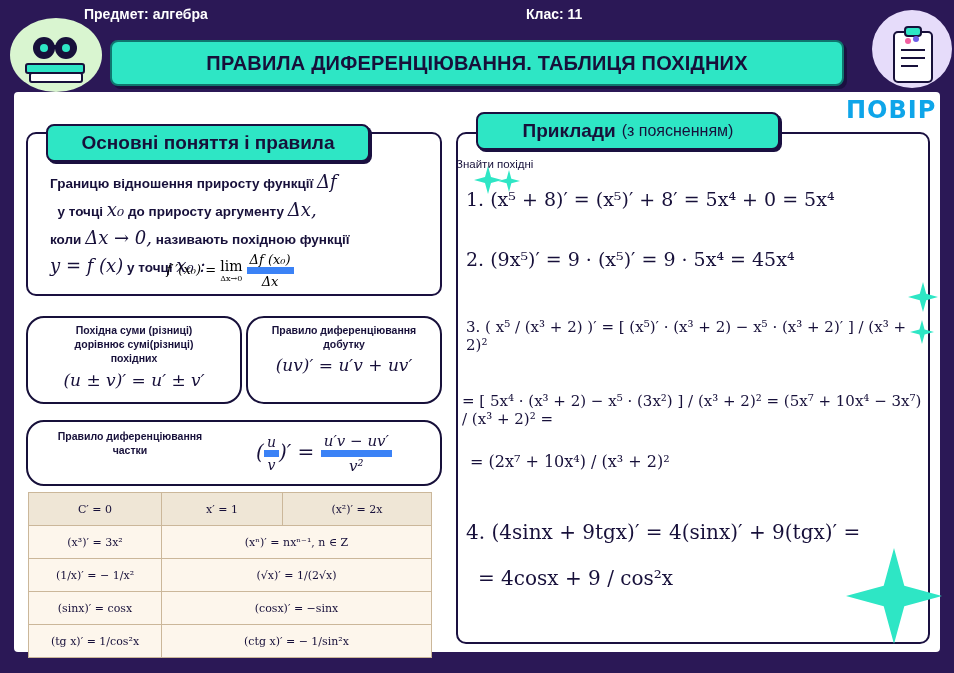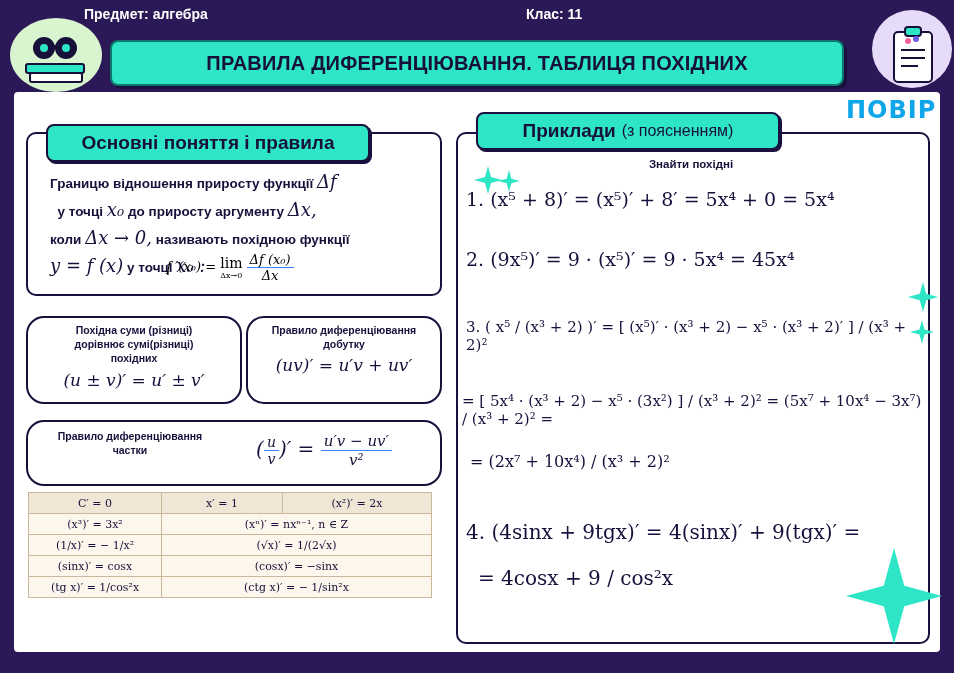--- a/index.html
+++ b/index.html
@@ -67,21 +67,21 @@
   .head-right .sub{font-weight:normal;font-size:16px;margin-left:6px;}
 
   
   .def{
     position:absolute;left:34px;top:168px;width:396px;
     color:#17103a;font-size:13.5px;font-weight:bold;line-height:1.55;margin-left:16px;
   }
   .math{font-family:"DejaVu Serif", serif;font-style:italic;font-weight:normal;}
   .mbig{font-size:18px;}
   .frac{display:inline-block;text-align:center;vertical-align:middle;font-style:italic;}
-  .frac .n{display:block;border-bottom:1px solid #3b82f6;padding:0 3px;}
+  .frac .n{display:block;border-bottom:7px solid #3b82f6;padding:0 3px;}
   .frac .d{display:block;padding:0 3px;}
   .lim{display:inline-block;text-align:center;vertical-align:middle;font-style:normal;}
   .lim .lt{display:block;font-size:14px;font-family:"DejaVu Serif",serif;}
   .lim .lb{display:block;font-size:8px;font-family:"DejaVu Serif",serif;}
 
   .formula-line{
     position:absolute;left:110px;top:252px;width:240px;text-align:center;
     font-family:"DejaVu Serif", serif;font-size:13px;
   }
 
@@ -104,28 +104,28 @@
   .rule-c .rule-title{position:absolute;left:6px;top:2px;width:180px;text-align:center;}
   .rule-c .rule-formula{position:absolute;left:196px;top:6px;width:200px;font-size:18px;}
 
   
   table.deriv{
     position:absolute;left:28px;top:492px;width:404px;
     border-collapse:collapse;font-family:"DejaVu Serif", serif;font-size:11px;
     color:#17103a;background:#fdf6ec;
   }
   table.deriv td{
-    border:1px solid #cbb79a;text-align:center;padding:0 2px;height:20px;
+    border:1px solid #cbb79a;text-align:center;padding:6px 2px;height:20px;
   }
   table.deriv tr:first-child td{background:#efe6d6;}
 
   
   .find{
-    position:absolute;left:456px;top:158px;width:470px;text-align:center;
-    font-size:11.5px;font-weight:bold;color:#17103a;
+    position:absolute;left:456px;top:158px;width:470px;
+    font-size:11.5px;font-weight:normal;color:#17103a;
   }
   .ex{
     position:absolute;left:466px;color:#17103a;
     font-family:"DejaVu Serif", serif;font-size:19px;
   }
   .ex1{top:188px;}
   .ex2{top:248px;}
   .ex3{top:318px;}
   .ex3b{top:392px;left:462px;}
   .ex3c{top:452px;left:470px;}

